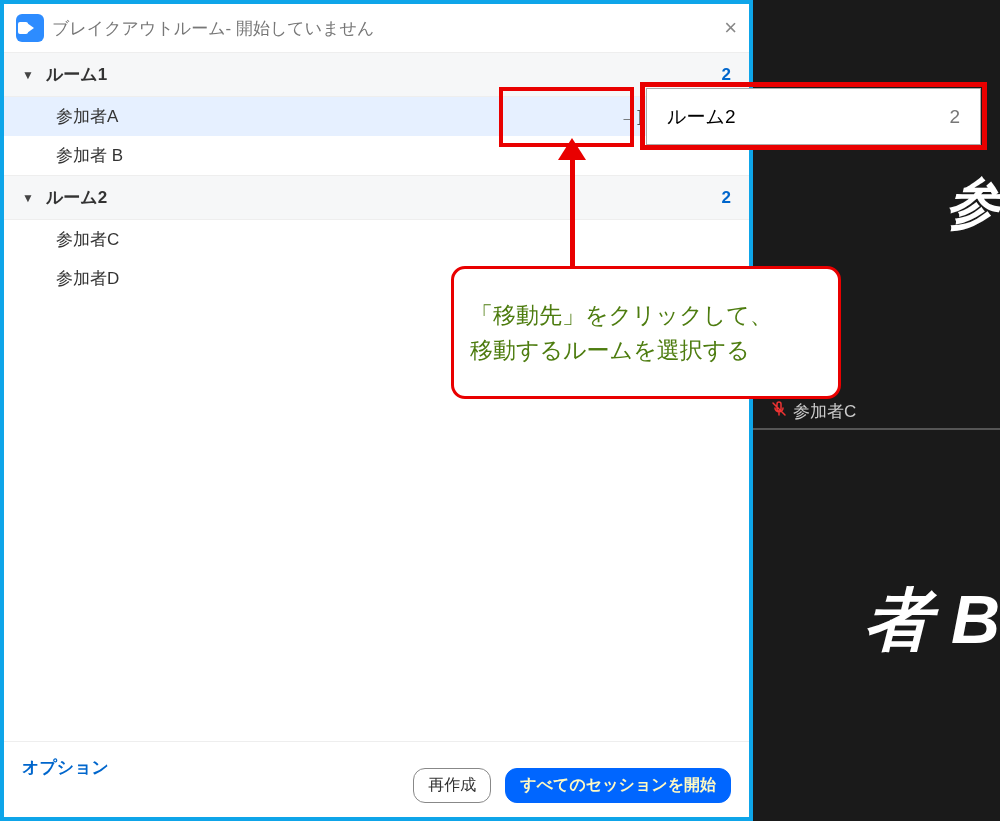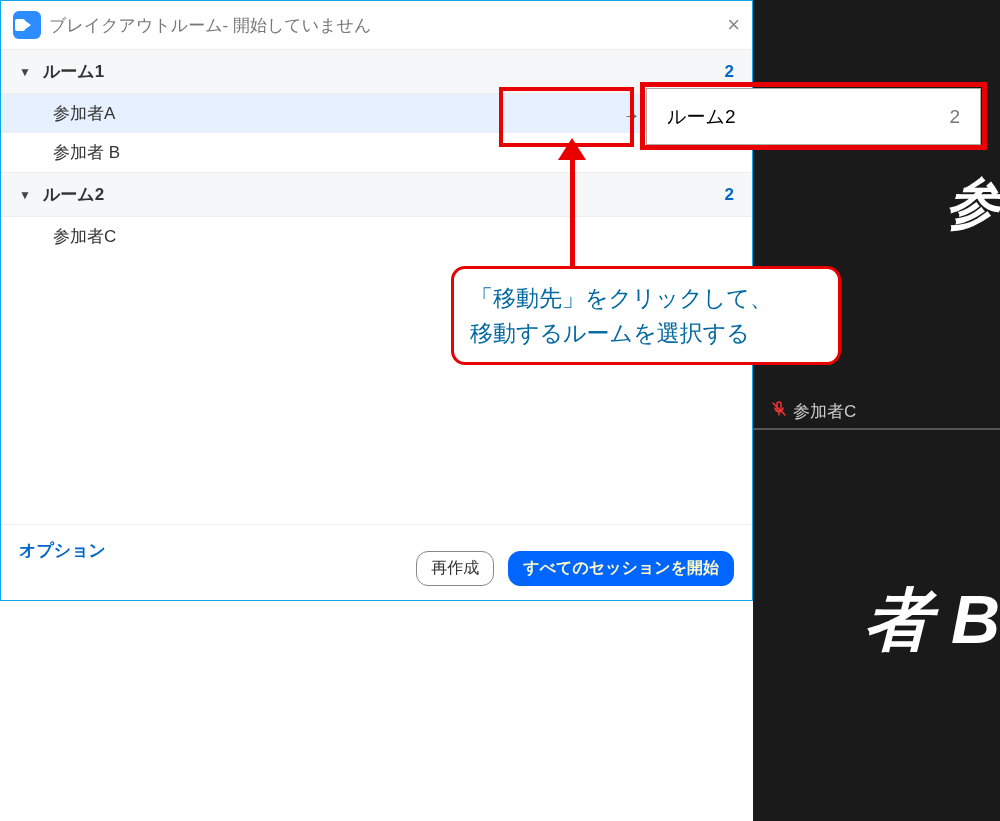--- a/index.html
+++ b/index.html
@@ -1,18 +1,18 @@
 <!DOCTYPE html>
 <html><head>
   <meta charset="utf-8">
   <style>
     * { margin: 0; padding: 0; box-sizing: border-box; font-family: -apple-system, BlinkMacSystemFont, "Segoe UI", "Hiragino Sans", "Meiryo", sans-serif; }
     body { background: #fff; position: relative; width: 1000px; height: 821px; overflow: hidden; }
     
-    .dialog { position: absolute; left: 0; top: 0; width: 753px; height: 601px; background: #fff; border: 1px solid #0ea5e9; display: flex; flex-direction: column; }
+    .dialog { position: absolute; left: 0; top: 0; width: 753px; height: 821px; background: #fff; border: 4px solid #0ea5e9; display: flex; flex-direction: column; }
     .titlebar { display: flex; align-items: center; height: 48px; padding: 0 12px; color: #777; font-size: 17px; }
     .titlebar-logo { width: 28px; height: 28px; background: #2d8cff; border-radius: 6px; margin-right: 8px; display: flex; align-items: center; justify-content: center; }
     .titlebar-close { margin-left: auto; font-size: 22px; color: #888; cursor: pointer; }
     
     .rooms { flex: 1; overflow-y: auto; }
     .room-header { display: flex; align-items: center; padding: 10px 18px; background: #f6f7f8; border-top: 1px solid #eee; border-bottom: 1px solid #eee; font-weight: bold; font-size: 17px; color: #333; }
     .room-header .chev { margin-right: 12px; font-size: 12px; color: #444; }
     .room-count { margin-left: auto; color: #0066cc; font-weight: bold; }
     .participant { padding: 8px 52px; font-size: 17px; color: #333; display: flex; align-items: center; }
     .participant.selected { background: #e6f0ff; }
@@ -29,21 +29,21 @@
     .dark-bottom { position: absolute; right: 0; top: 575px; font-size: 68px; font-weight: bold; font-style: italic; }
     .dark-divider { position: absolute; left: 0; top: 428px; width: 100%; height: 2px; background: #555; }
     .mic-off { color: #ee3333; }
     
     .popup { position: absolute; left: 646px; top: 88px; width: 335px; height: 57px; background: #fff; border: 1px solid #aaa; display: flex; align-items: center; padding: 0 20px; font-size: 19px; }
     .popup-count { margin-left: auto; color: #777; font-size: 19px; }
     
     .hl-move { position: absolute; left: 499px; top: 87px; width: 135px; height: 60px; border: 4px solid #e90000; pointer-events: none; }
     .hl-popup { position: absolute; left: 640px; top: 82px; width: 347px; height: 68px; border: 5px solid #e90000; pointer-events: none; }
     
-    .callout { position: absolute; left: 451px; top: 266px; width: 390px; padding: 12px 16px; border: 3px solid #e90000; border-radius: 14px; background: #fff; color: #0369a1; font-size: 23px; line-height: 1.5; }
+    .callout { position: absolute; left: 451px; top: 266px; width: 390px; padding: 29px 16px; border: 3px solid #e90000; border-radius: 14px; background: #fff; color: #4d7c0f; font-size: 23px; line-height: 1.5; }
     .arrow-shaft { position: absolute; left: 570px; top: 147px; width: 5px; height: 120px; background: #e90000; }
     .arrow-head { position: absolute; left: 558px; top: 138px; width: 0; height: 0; border-left: 14px solid transparent; border-right: 14px solid transparent; border-bottom: 22px solid #e90000; }
     
     .zoom-cam-icon { width: 0; height: 0; border-top: 5px solid transparent; border-bottom: 5px solid transparent; border-left: 7px solid #fff; position: relative; }
     .zoom-cam-icon::before { content: ""; position: absolute; left: -16px; top: -6px; width: 10px; height: 12px; background: #fff; border-radius: 2px; }
   </style>
 </head>
 <body>
 
 <div class="dialog">
@@ -73,20 +73,23 @@
     </div>
 
     <div class="room-header">
       <span class="chev">▼</span>
       <span>ルーム2</span>
       <span class="room-count">2</span>
     </div>
     <div class="participant">
       <span>参加者C</span>
     </div>
+    <div class="participant">
+      <span>参加者D</span>
+    </div>
   </div>
 
   <div class="footer">
     <span class="options-link">オプション</span>
     <div style="flex:1"></div>
     <button class="btn">再作成</button>
     <button class="btn btn-primary">すべてのセッションを開始</button>
   </div>
 </div>
 

